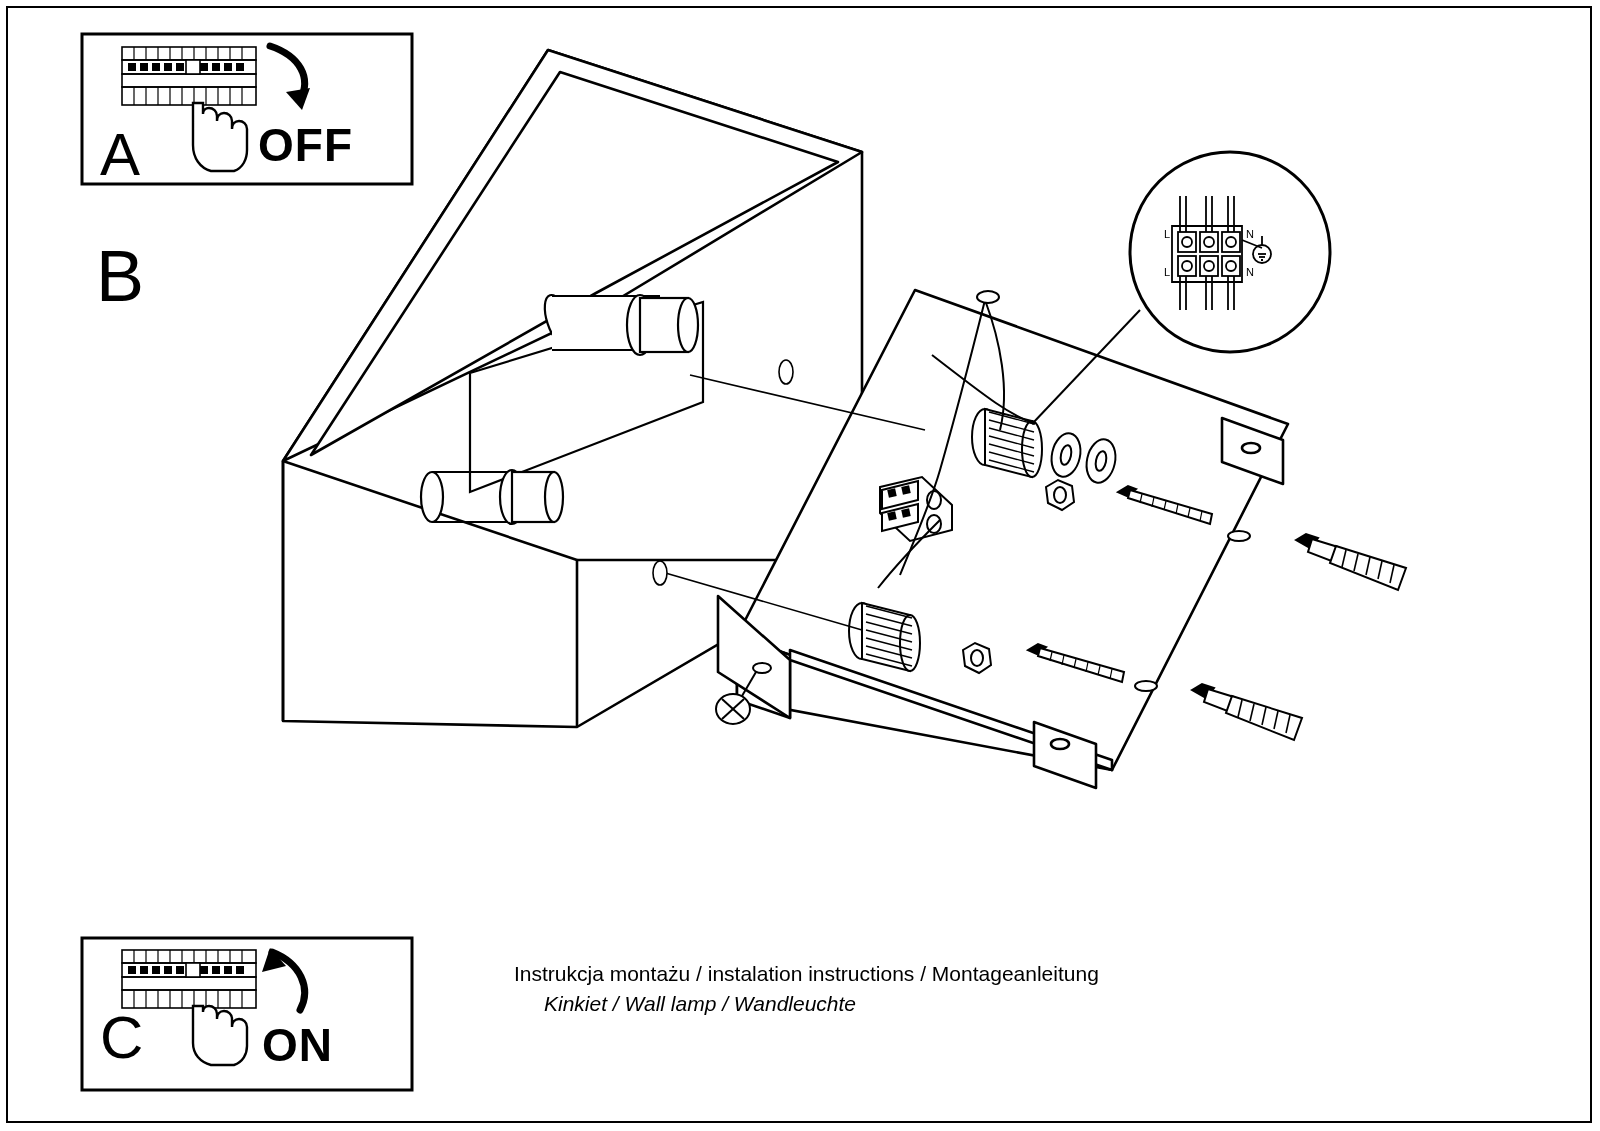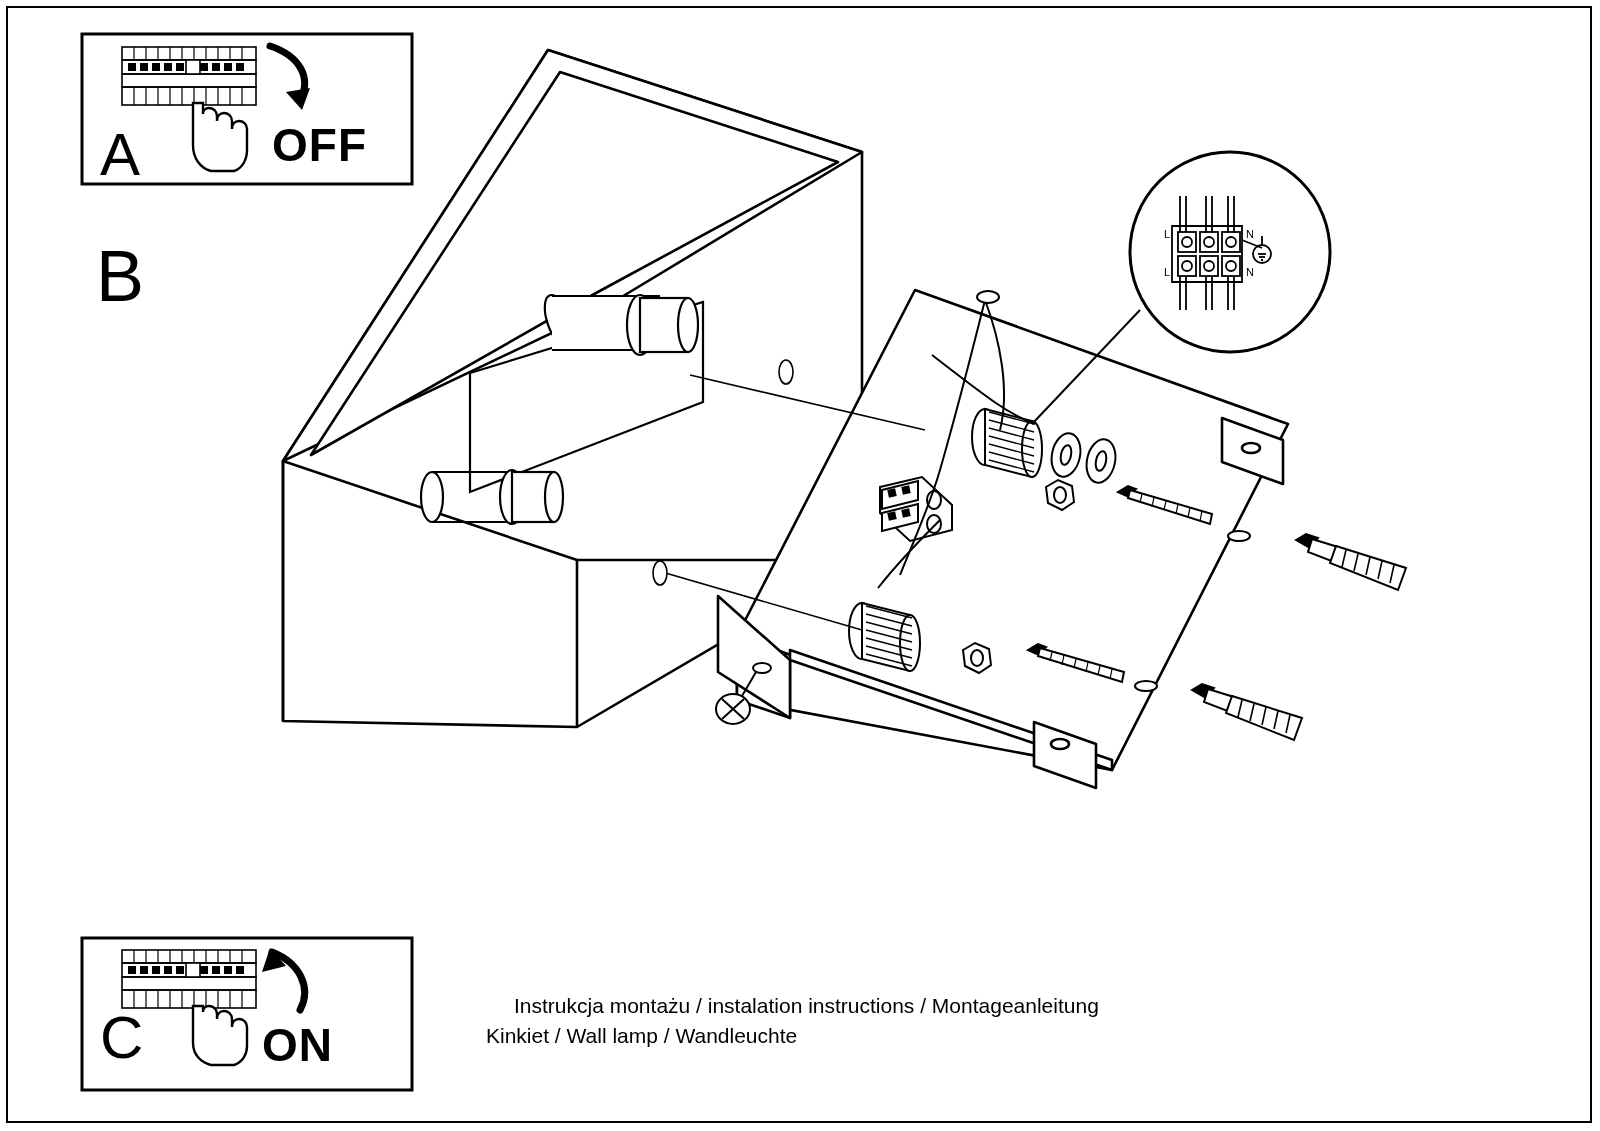--- a/index.html
+++ b/index.html
@@ -47,21 +47,20 @@
     font-weight: 700;
     letter-spacing: 1px;
     font-family: "Liberation Sans", sans-serif;
   }
   .caption {
     position: absolute;
     font-size: 21px;
     line-height: 31px;
     font-family: "Liberation Sans", sans-serif;
     white-space: nowrap;
-    margin-top: 32px;
   }
 </style>
 </head>
 <body>
 
 <div id="page">
 
   <div class="page-border"></div>
 
   <svg class="layer" viewBox="0 0 1600 1131">
@@ -409,23 +408,23 @@
 
       <text x="1164" y="238" font-family="Liberation Sans, sans-serif" font-size="11">L</text>
       <text x="1246" y="238" font-family="Liberation Sans, sans-serif" font-size="11">N</text>
       <text x="1164" y="276" font-family="Liberation Sans, sans-serif" font-size="11">L</text>
       <text x="1246" y="276" font-family="Liberation Sans, sans-serif" font-size="11">N</text>
     </g>
 
   </svg>
 
   <div class="step-letter" style="left:100px; top:125px;">A</div>
-  <div class="state-label" style="left:272px; top:118px;">OFF</div>
+  <div class="state-label" style="left:258px; top:118px;">OFF</div>
 
   <div class="step-letter" style="left:96px; top:240px; font-size:72px;">B</div>
 
   <div class="step-letter" style="left:100px; top:1008px;">C</div>
   <div class="state-label" style="left:262px; top:1018px;">ON</div>
 
   <div class="caption" style="left:514px; top:958px;">Instrukcja montażu / instalation instructions / Montageanleitung</div>
-  <div class="caption" style="left:486px; top:988px;">Kinkiet / Wall lamp / Wandleuchte</div>
+  <div class="caption" style="left:544px; top:988px;font-style:italic;">Kinkiet / Wall lamp / Wandleuchte</div>
 
 </div>
 
 </body></html>

